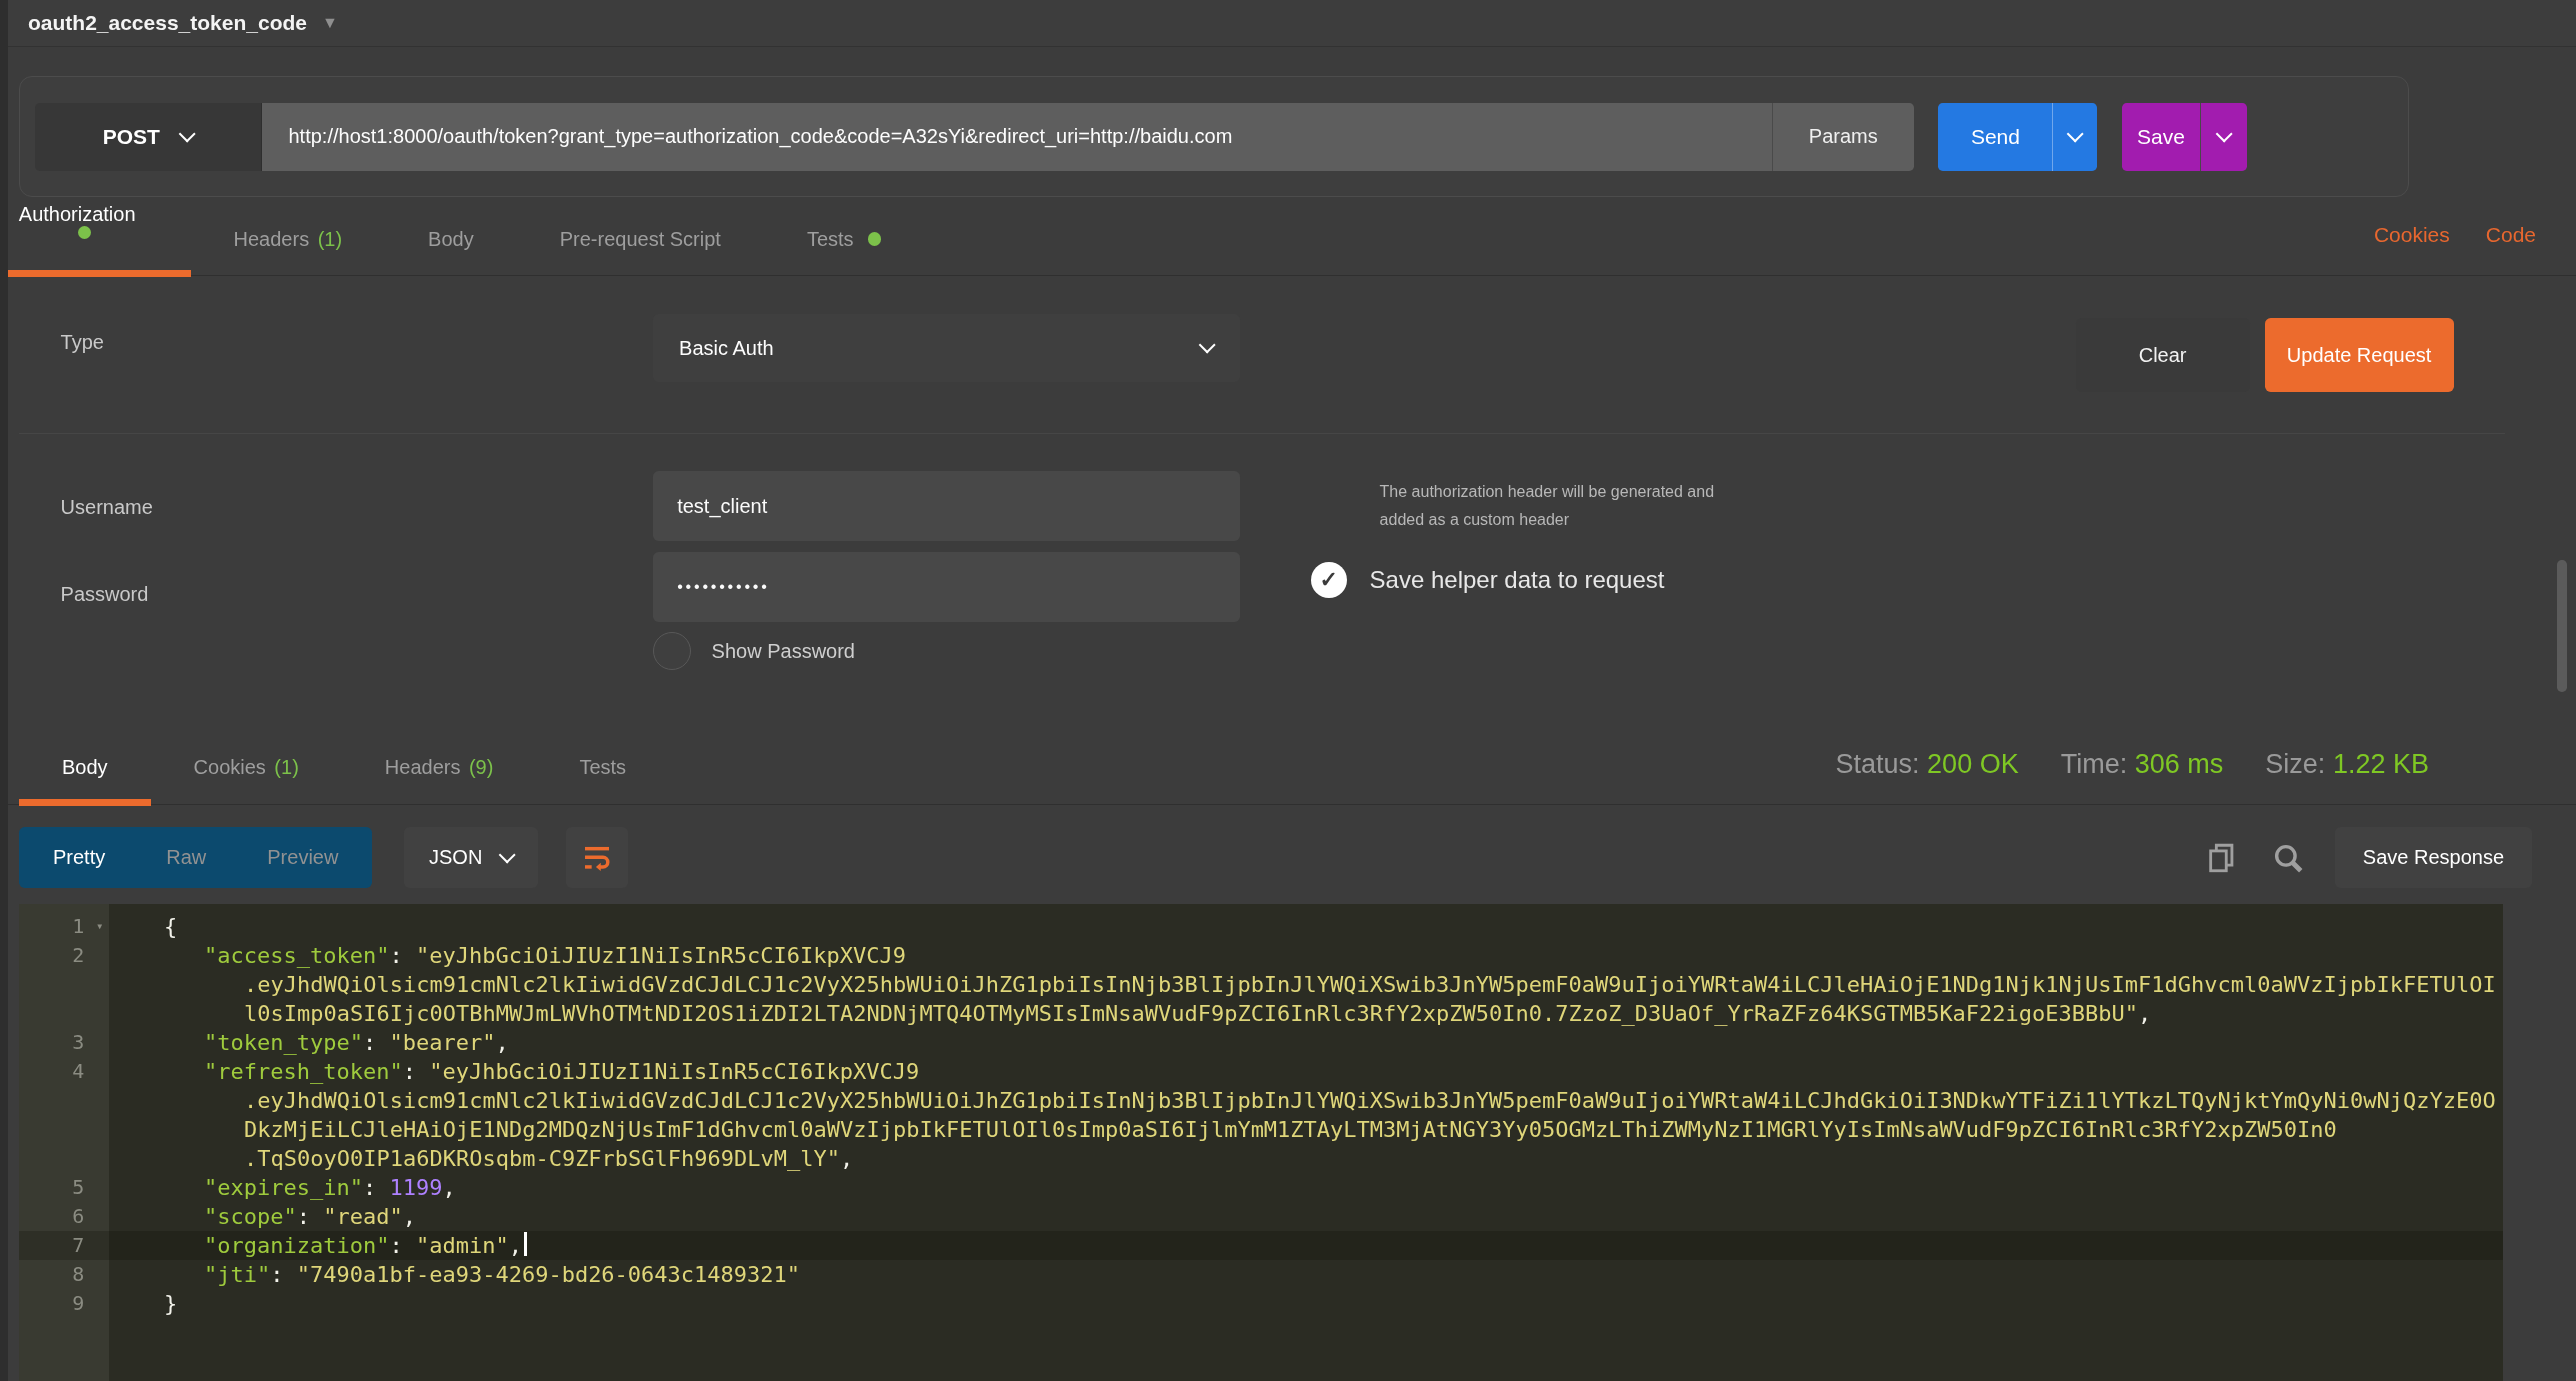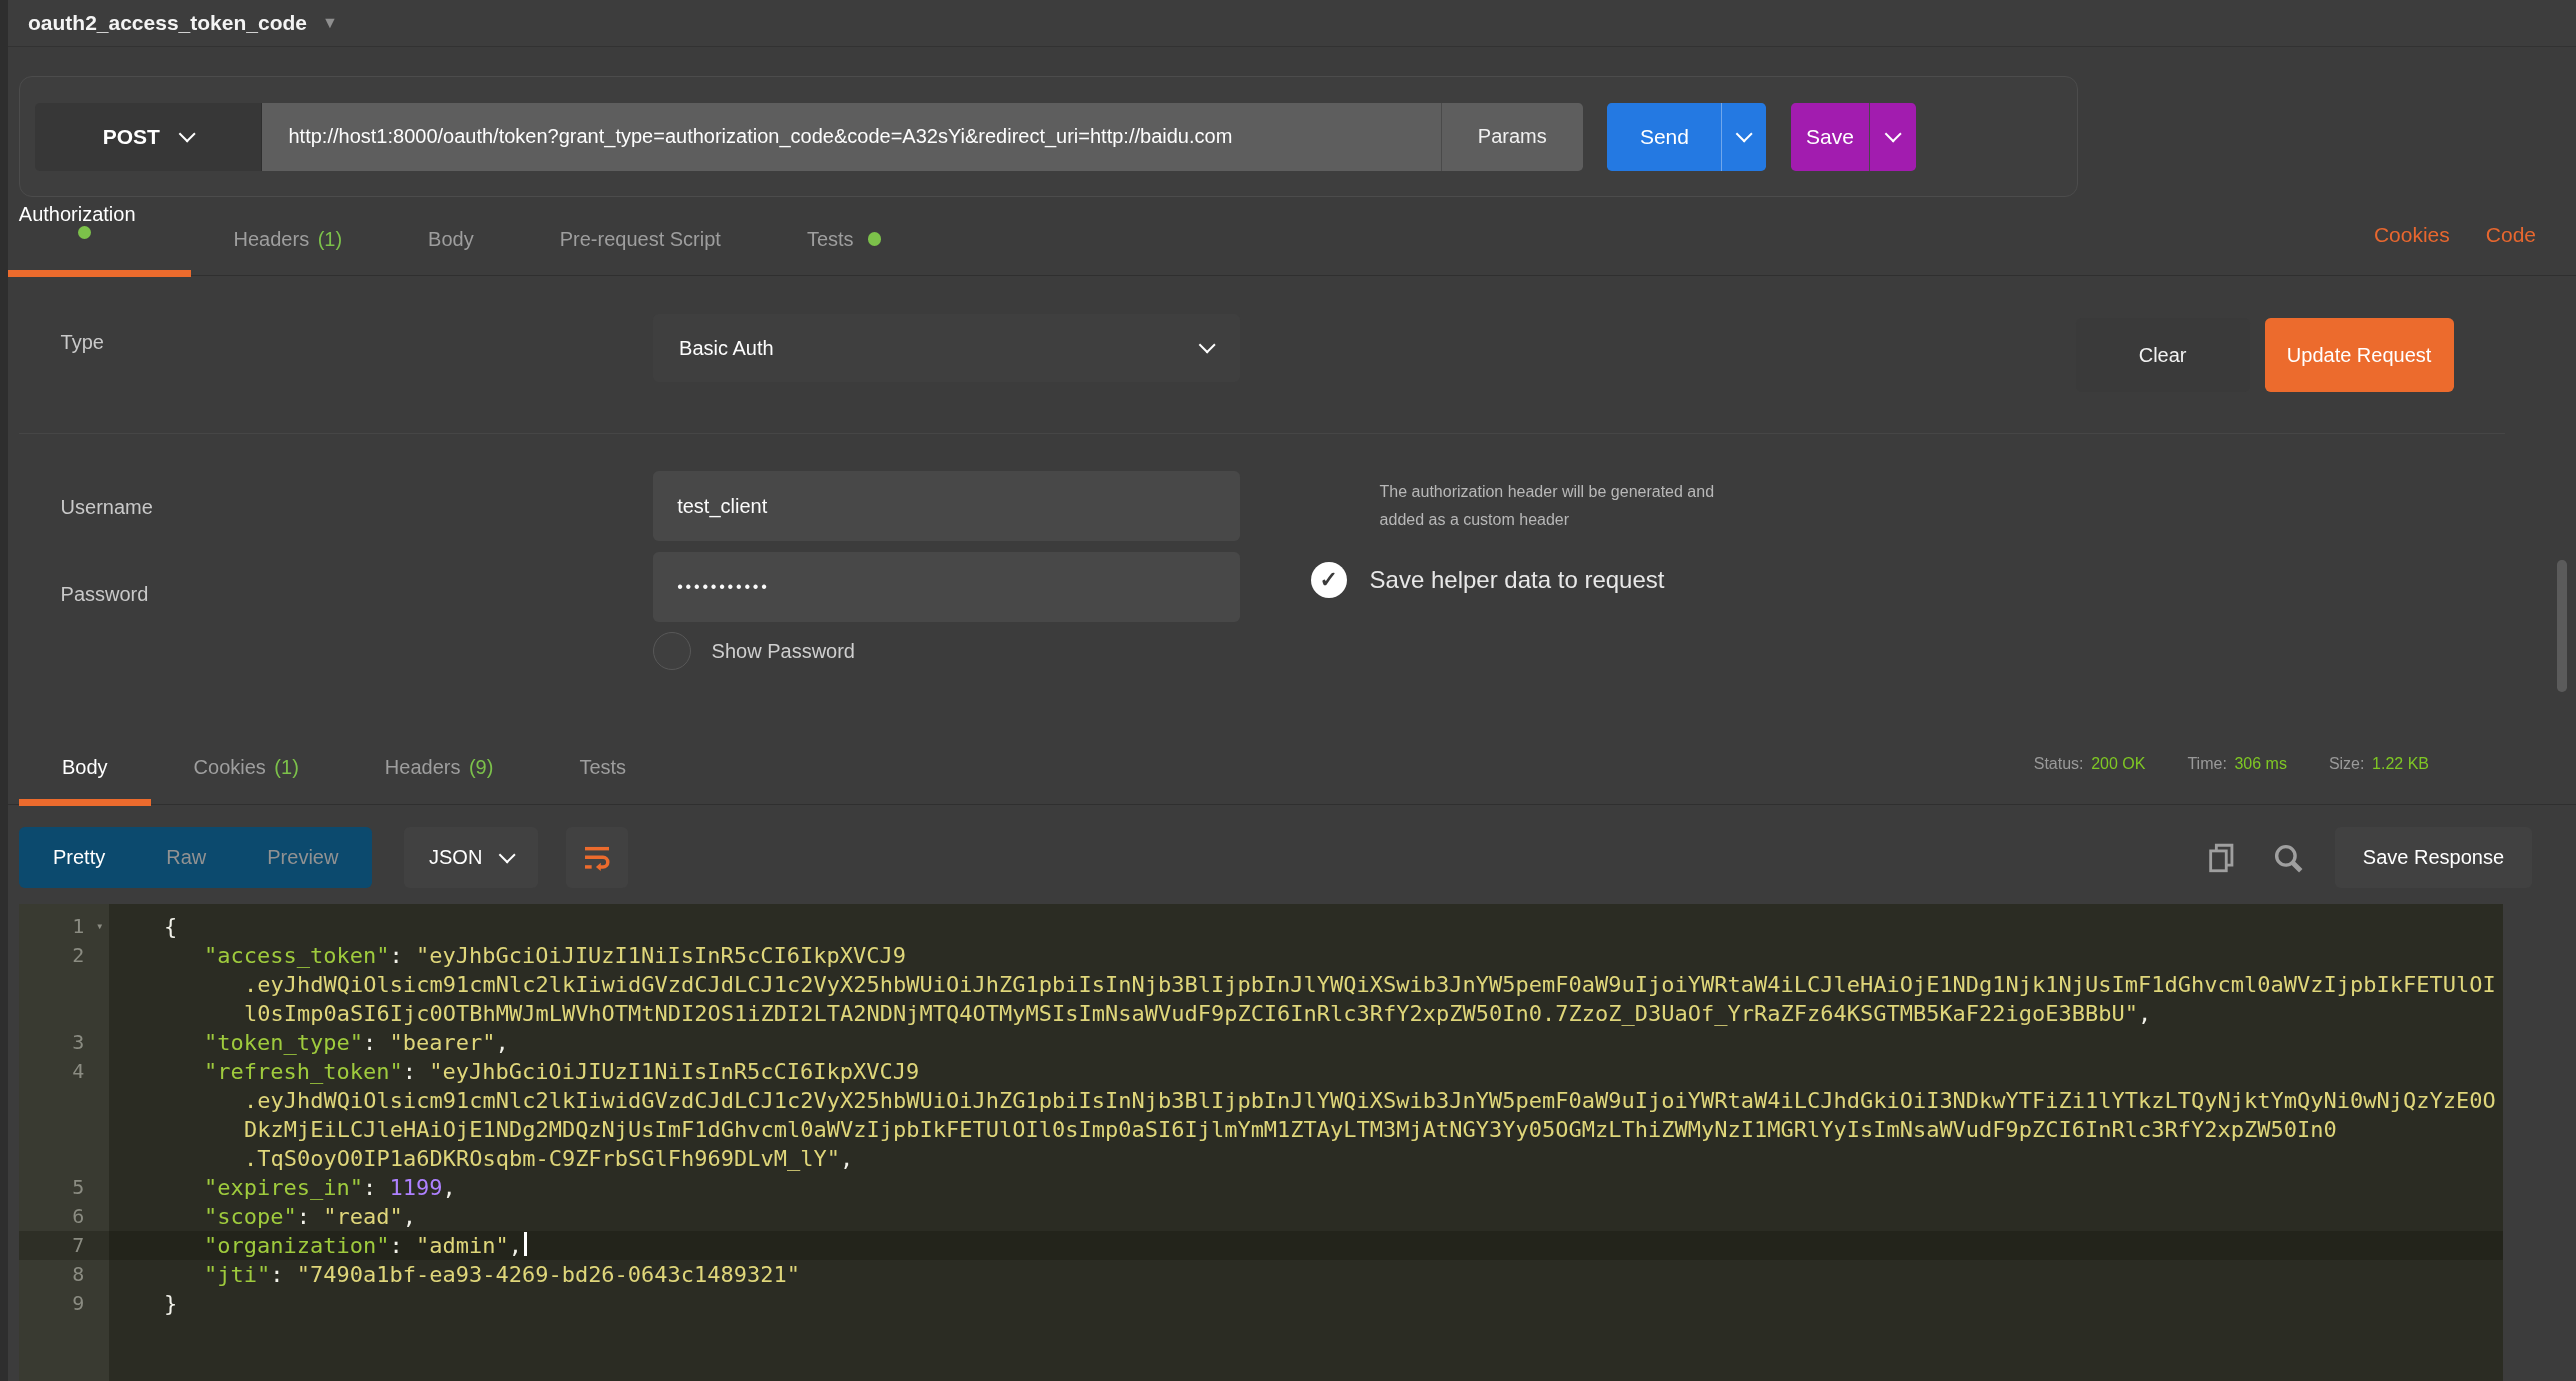--- a/index.html
+++ b/index.html
@@ -11,21 +11,21 @@
   }
   #edge { position:absolute; left:0; top:0; bottom:0; width:7.6px; background:#2e2e2e; z-index:5; }
 
   
   #titlebar { position:absolute; left:0; top:0; right:0; height:47px; background:#3d3d3d;
     border-bottom:1.9px solid #323232; display:flex; align-items:center; padding-left:28px; }
   #titlebar .tab-title { font-size:21px; font-weight:bold; color:#f4f4f4; }
   #titlebar .caret { color:#8f8f8f; font-size:16px; margin-left:15px; }
 
   
-  #builder { position:absolute; left:19px; top:76px; width:2059px; height:121px;
+  #builder { position:absolute; left:19px; top:76px; width:2390px; height:121px;
     background:#3e3e3e; border:0.9px solid #4c4c4c; border-radius:13px;
     display:flex; align-items:center; padding:0 161px 0 15px; }
   .url-group { flex:1; height:68px; display:flex; border-radius:4.7px; overflow:hidden; }
   .method-box { width:227px; background:#373737; display:flex; align-items:center; justify-content:center;
     gap:21px; color:#fff; font-weight:bold; font-size:21px; border-right:1.9px solid #2e2e2e; cursor:pointer; }
   .url-box { flex:1; background:#5e5e5e; display:flex; align-items:center; padding-left:26.5px;
     color:#fdfdfd; font-size:20px; white-space:nowrap; overflow:hidden; }
   .params-box { width:142px; background:#5e5e5e; border-left:1.9px solid #4a4a4a;
     display:flex; align-items:center; justify-content:center; color:#f0f0f0; font-size:20px; cursor:pointer; }
   .send-group { margin-left:24.6px; height:68px; border-radius:4.7px; background:#2479e2; display:flex; overflow:hidden; }
@@ -70,21 +70,21 @@
   .check-circle { width:36px; height:36px; border-radius:50%; background:#fff; color:#3b3b3b;
     display:flex; align-items:center; justify-content:center; font-size:22px; font-weight:bold; }
   .check-row label { margin-left:23px; color:#e8e8e8; font-size:24px; cursor:pointer; }
   .radio-row { position:absolute; left:645px; top:356px; display:flex; align-items:center; cursor:pointer; }
   .radio-circle { width:38px; height:38px; border-radius:50%; background:#3f3f3f; border:1.9px solid #585858; }
   .radio-row label { margin-left:21px; color:#cfcfcf; font-size:20px; cursor:pointer; }
   #v-scrollbar { position:absolute; right:9.5px; top:284px; width:9.5px; height:132px; background:#5b5b5b; border-radius:4.7px; }
 
   
   #resp-meta { position:absolute; right:147px; top:731px; height:66px; display:flex; align-items:center; gap:42px; }
-  #resp-meta .m { font-size:16px; }
+  #resp-meta .m { font-size:27px; }
   #resp-meta .lbl { color:#9a9a9a; }
   #resp-meta .val { color:#7fc824; margin-left:7.6px; }
 
   
   #resp-toolbar { position:absolute; left:19px; right:44px; top:827px; height:61px; display:flex; align-items:center; }
   .view-group { height:61px; background:#0c4a6e; border-radius:5.7px; display:flex; align-items:center;
     padding:0 34px; gap:61px;justify-content:space-between; }
   .view-group span { font-size:20px; color:#929292; cursor:pointer; }
   .view-group span.active { color:#fff; }
   .fmt-select { margin-left:32px; height:61px; background:#414141; border-radius:5.7px; display:flex;

